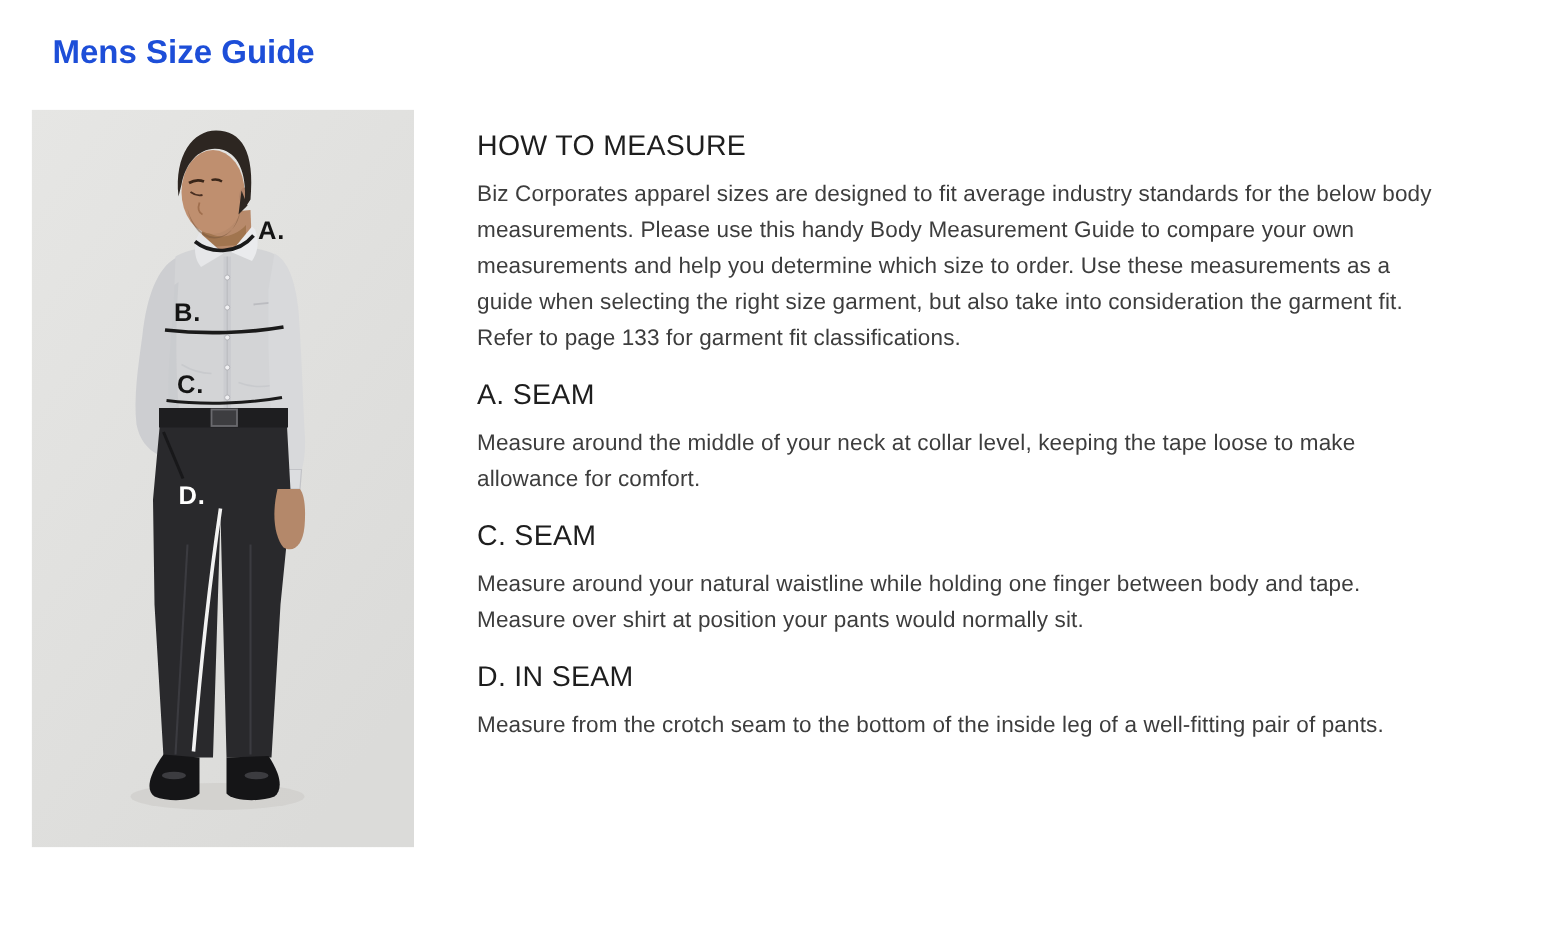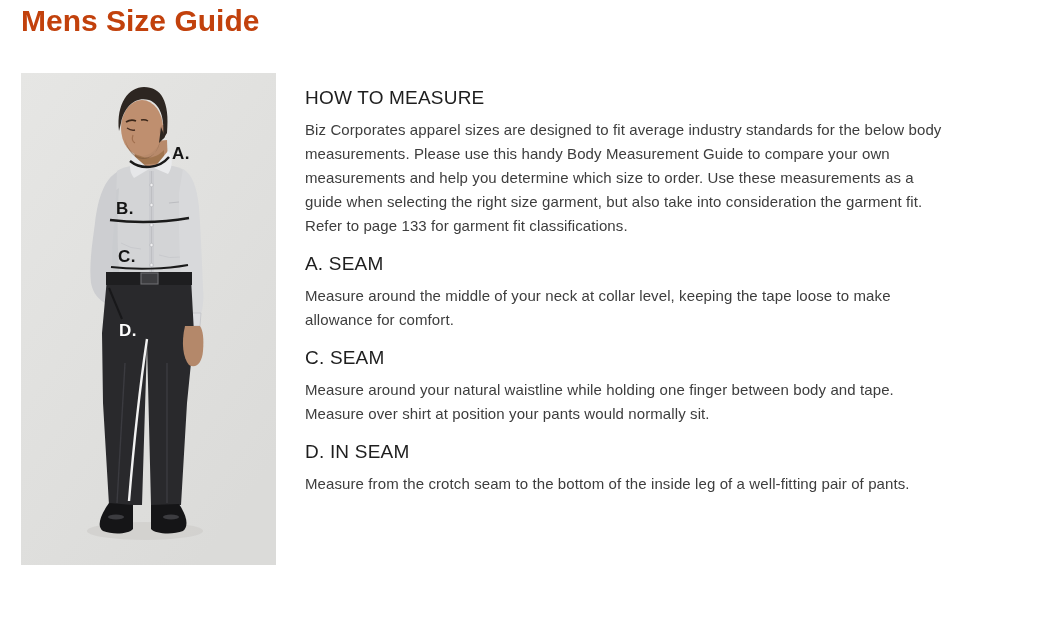--- a/index.html
+++ b/index.html
@@ -2,38 +2,38 @@
 <html><head>
 <meta charset="utf-8">
 <style>
   html,body{margin:0;padding:0;}
   body{
     width:1038px;height:621px;background:#ffffff;position:relative;overflow:hidden;
     font-family:"Liberation Sans","DejaVu Sans",sans-serif;
     -webkit-font-smoothing:antialiased;
   }
   .page-title{
-    position:absolute;left:21px;top:2px;margin:0;
-    font-size:30px;line-height:38px;font-weight:700;color:#c2410c;letter-spacing:0;
+    position:absolute;left:21px;top:2px;margin:14px;
+    font-size:22px;line-height:38px;font-weight:700;color:#1d4ed8;letter-spacing:0;
   }
   .figure{
     position:absolute;left:21px;top:73px;width:255px;height:492px;overflow:hidden;
   }
   .figure svg{display:block;}
   .fig-label{
     position:absolute;font-weight:700;font-size:17px;line-height:17px;
     color:#141414;letter-spacing:.5px;
   }
   .fig-label.white{color:#ffffff;}
   .label-a{left:151px;top:72px;}
   .label-b{left:95px;top:127px;}
   .label-c{left:97px;top:175px;}
   .label-d{left:98px;top:249px;}
   .content{
-    position:absolute;left:305px;top:86px;width:640px;
+    position:absolute;left:318px;top:86px;width:640px;
   }
   .content h2{
     margin:14px 0 8px;font-size:19px;line-height:24px;font-weight:400;color:#1e1e1e;
     letter-spacing:.2px;
   }
   .content h2:first-child{margin-top:0;}
   .content p{
     margin:0;font-size:15px;line-height:24px;color:#3d3d3d;letter-spacing:.1px;
   }
 </style>

